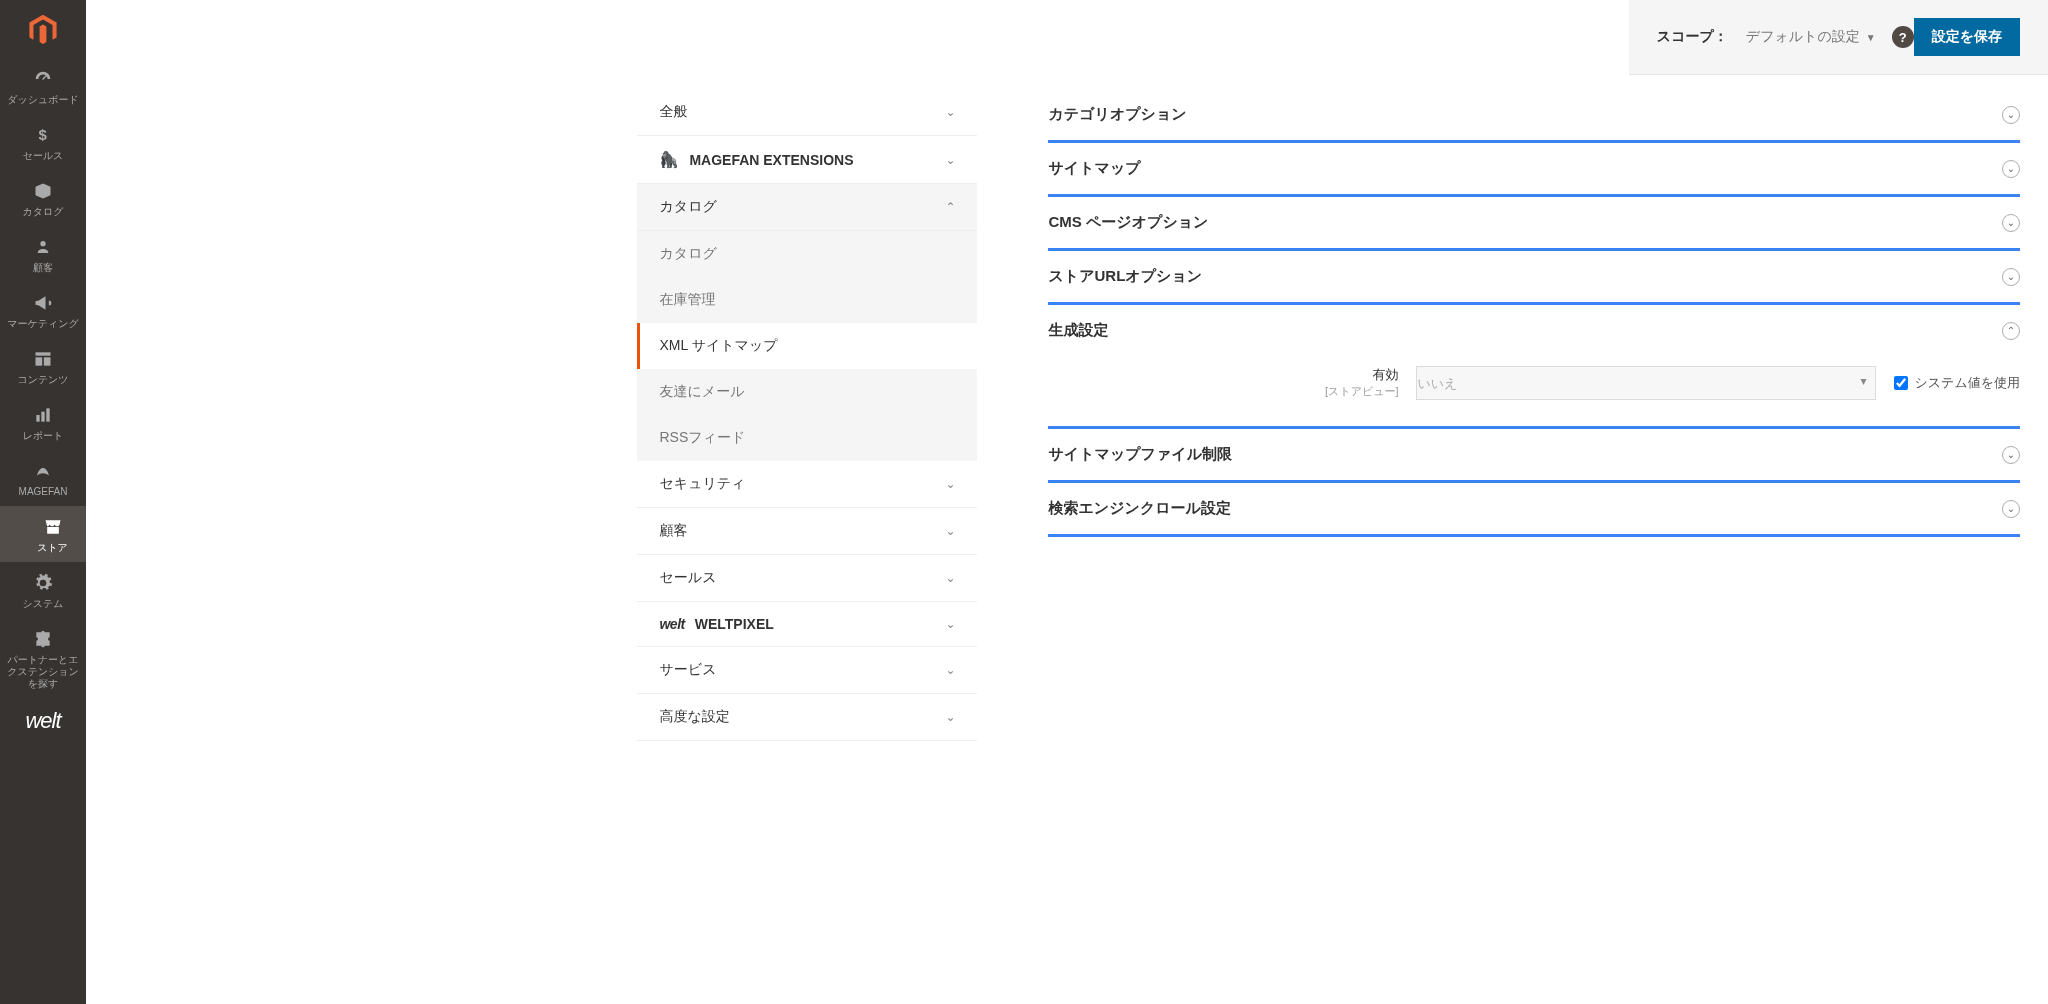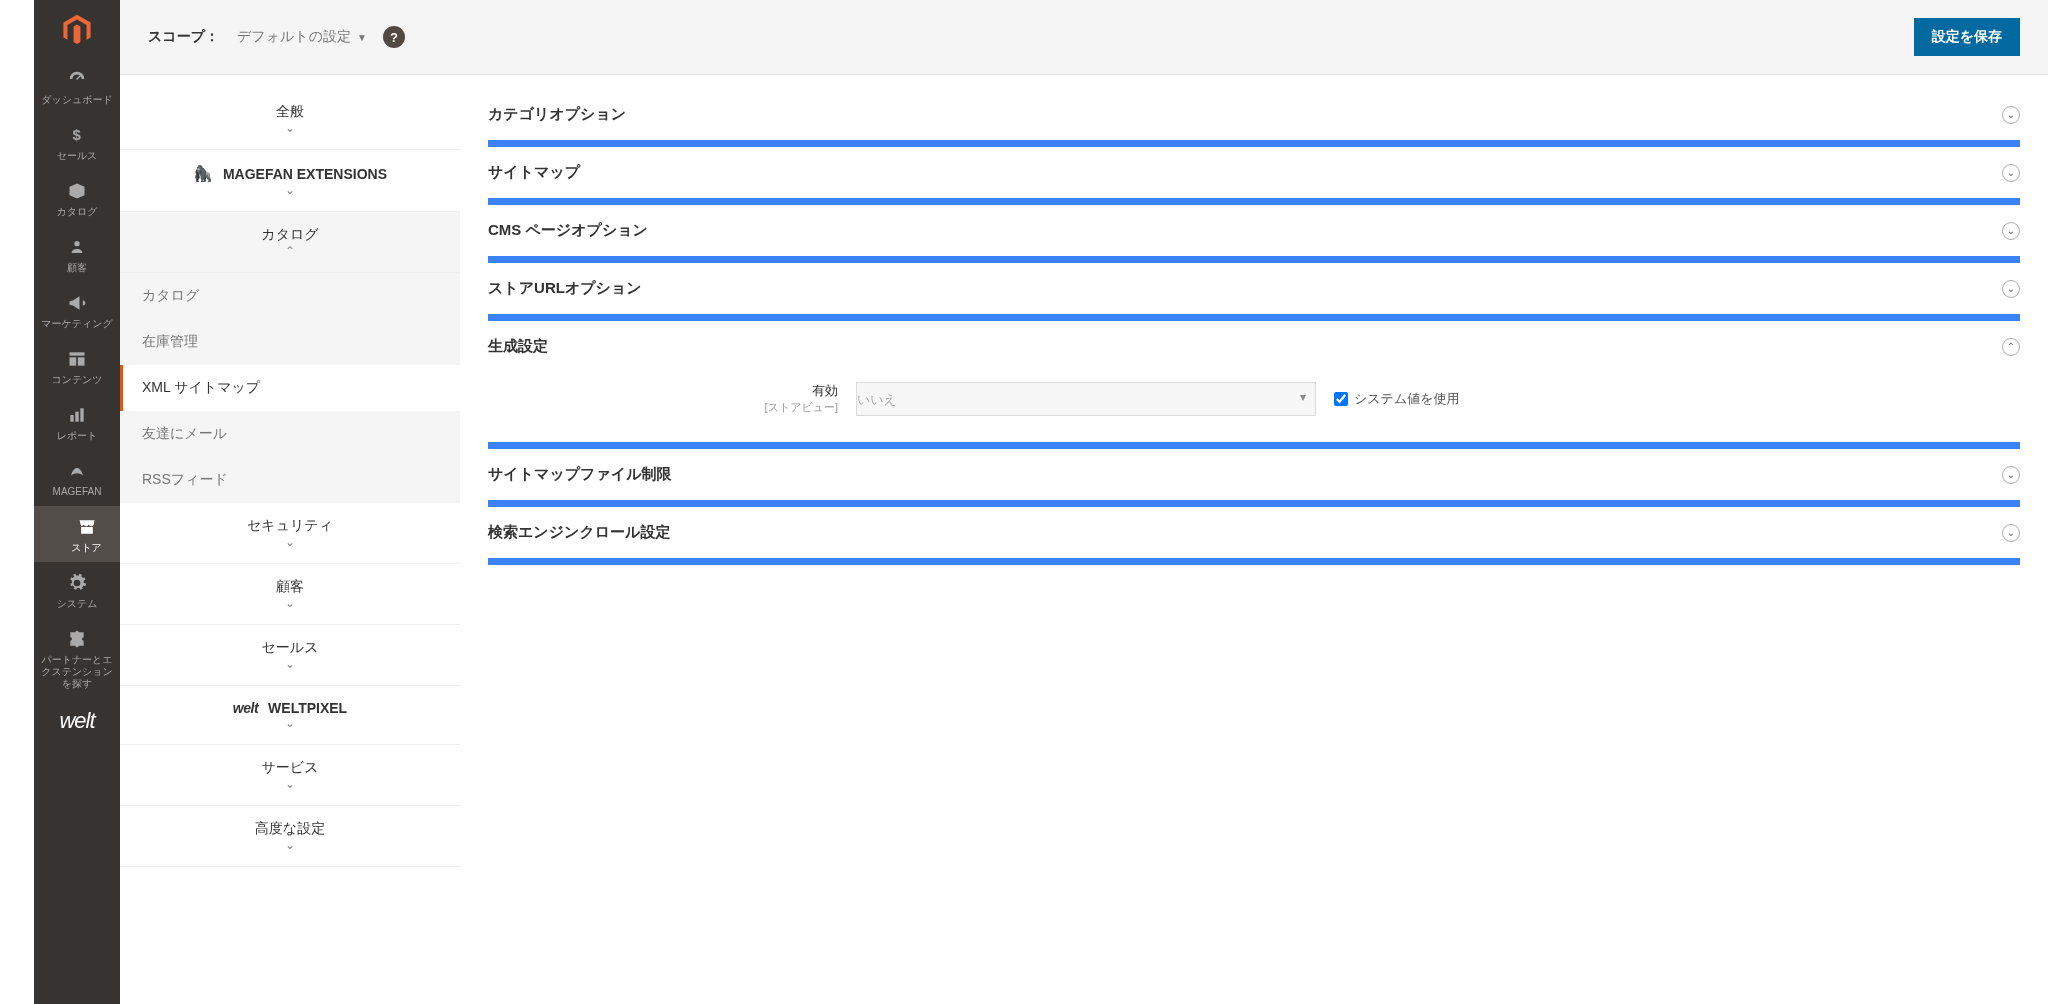--- a/index.html
+++ b/index.html
@@ -1,55 +1,55 @@
 <!DOCTYPE html>
 <html><head>
 <meta charset="utf-8">
 <style>
 * { margin:0; padding:0; box-sizing:border-box; font-family:'Helvetica Neue',Arial,sans-serif; }
 body { background:#fff; color:#333; }
 .app { display:flex; min-height:100vh; }
 
 
-.admin-nav { width:86px; background:#373330; display:flex; flex-direction:column; align-items:center; padding-top:10px; flex-shrink:0;margin-left:34px; }
+.admin-nav { width:86px; background:#373330; display:flex; flex-direction:column; align-items:center; padding-top:10px; flex-shrink:0; }
 .admin-nav .logo { width:40px; height:40px; display:flex; align-items:center; justify-content:center; margin-bottom:8px; }
 .admin-nav .logo svg { width:34px; height:34px; }
 .admin-nav .nav-item { width:100%; display:flex; flex-direction:column; align-items:center; padding:10px 4px 8px; cursor:pointer; color:#aaa; font-size:10px; text-align:center; line-height:1.2; }
 .admin-nav .nav-item.active { background:#524d49; color:#fff;padding-left:23px; }
 .admin-nav .nav-item .nicon { height:22px; display:flex; align-items:center; justify-content:center; margin-bottom:4px; color:#aaa; }
 .admin-nav .nav-item.active .nicon { color:#fff; }
 .admin-nav .welt { margin-top:10px; color:#fff; font-size:22px; font-weight:300; font-style:italic; letter-spacing:-1px; }
 
 
-.main { flex:1; display:flex; flex-direction:column; }
+.main { flex:1; display:flex; flex-direction:column;align-items:flex-end; }
 .topbar { background:#f5f5f5; border-bottom:1px solid #e3e3e3; padding:18px 28px; display:flex; align-items:center; }
 .topbar .scope-label { font-size:14px; color:#333; font-weight:600; margin-right:18px; }
 .topbar .scope-sel { font-size:14px; color:#777; margin-right:6px; }
 .topbar .caret { font-size:10px; color:#777; margin-right:16px; }
 .topbar .help { width:22px; height:22px; border-radius:50%; background:#514943; color:#fff; display:flex; align-items:center; justify-content:center; font-size:13px; font-weight:700; }
 .topbar .spacer { flex:1; }
 .topbar .save { background:#0369a1; color:#fff; border:none; padding:10px 18px; font-size:14px; font-weight:600; cursor:pointer; }
 
 .body { display:flex; flex:1; }
 
 
 .cfg-tabs { width:340px; padding:14px 0; }
-.cfg-tabs .tab { padding:14px 22px; font-size:14px; color:#333; display:flex; align-items:center; justify-content:space-between; cursor:pointer; border-bottom:1px solid #eee;flex-direction:column; }
+.cfg-tabs .tab { padding:14px 22px; font-size:14px; color:#333; display:flex; align-items:center; justify-content:space-between; cursor:pointer; border-bottom:1px solid #eee; }
 .cfg-tabs .tab .lbl { display:flex; align-items:center; gap:10px; }
 .cfg-tabs .tab .chev { font-size:12px; color:#888; }
 .cfg-tabs .tab.open { background:#f5f5f5; }
 .cfg-tabs .sub { background:#f5f5f5; }
 .cfg-tabs .sub .sub-item { padding:14px 22px 14px 22px; font-size:14px; color:#777; cursor:pointer; }
 .cfg-tabs .sub .sub-item.active { background:#fff; color:#333; border-left:3px solid #eb5202; padding-left:19px; }
 .mf-icon { font-size:16px; }
 .welt-logo-sm { font-weight:700; font-style:italic; letter-spacing:-0.5px; }
 
 
 .panel { flex:1; padding:14px 28px; }
-.section { border-bottom:7px solid #3b82f6; }
+.section { border-bottom:3px solid #3b82f6;margin-left:43px; }
 .section-head { display:flex; align-items:center; justify-content:space-between; padding:16px 0; cursor:pointer; }
 .section-head .title { font-size:15px; font-weight:700; color:#333; }
 .section-head .toggle { width:18px; height:18px; border:1px solid #adadad; border-radius:50%; display:flex; align-items:center; justify-content:center; font-size:10px; color:#666; }
 .section-body { padding:10px 0 26px; }
 .field-row { display:flex; align-items:center; gap:18px; }
 .field-label { width:350px; text-align:right; font-size:13px; color:#333; line-height:1.3; }
 .field-label .scope { display:block; font-size:11px; color:#999; }
 .field-control { flex:0 0 460px; }
 .field-control select { width:100%; height:34px; border:1px solid #ccc; background:#f5f5f5; color:#888; font-size:13px; padding:0 0; appearance:none; }
 .sel-wrap { position:relative; }

